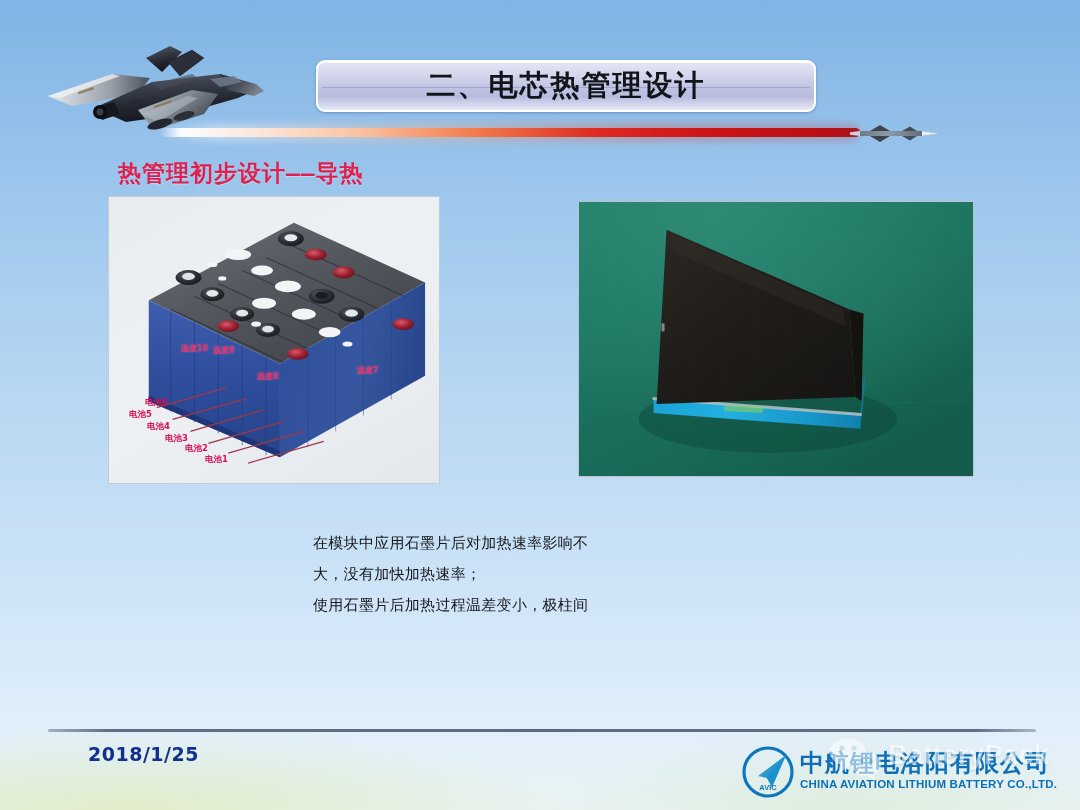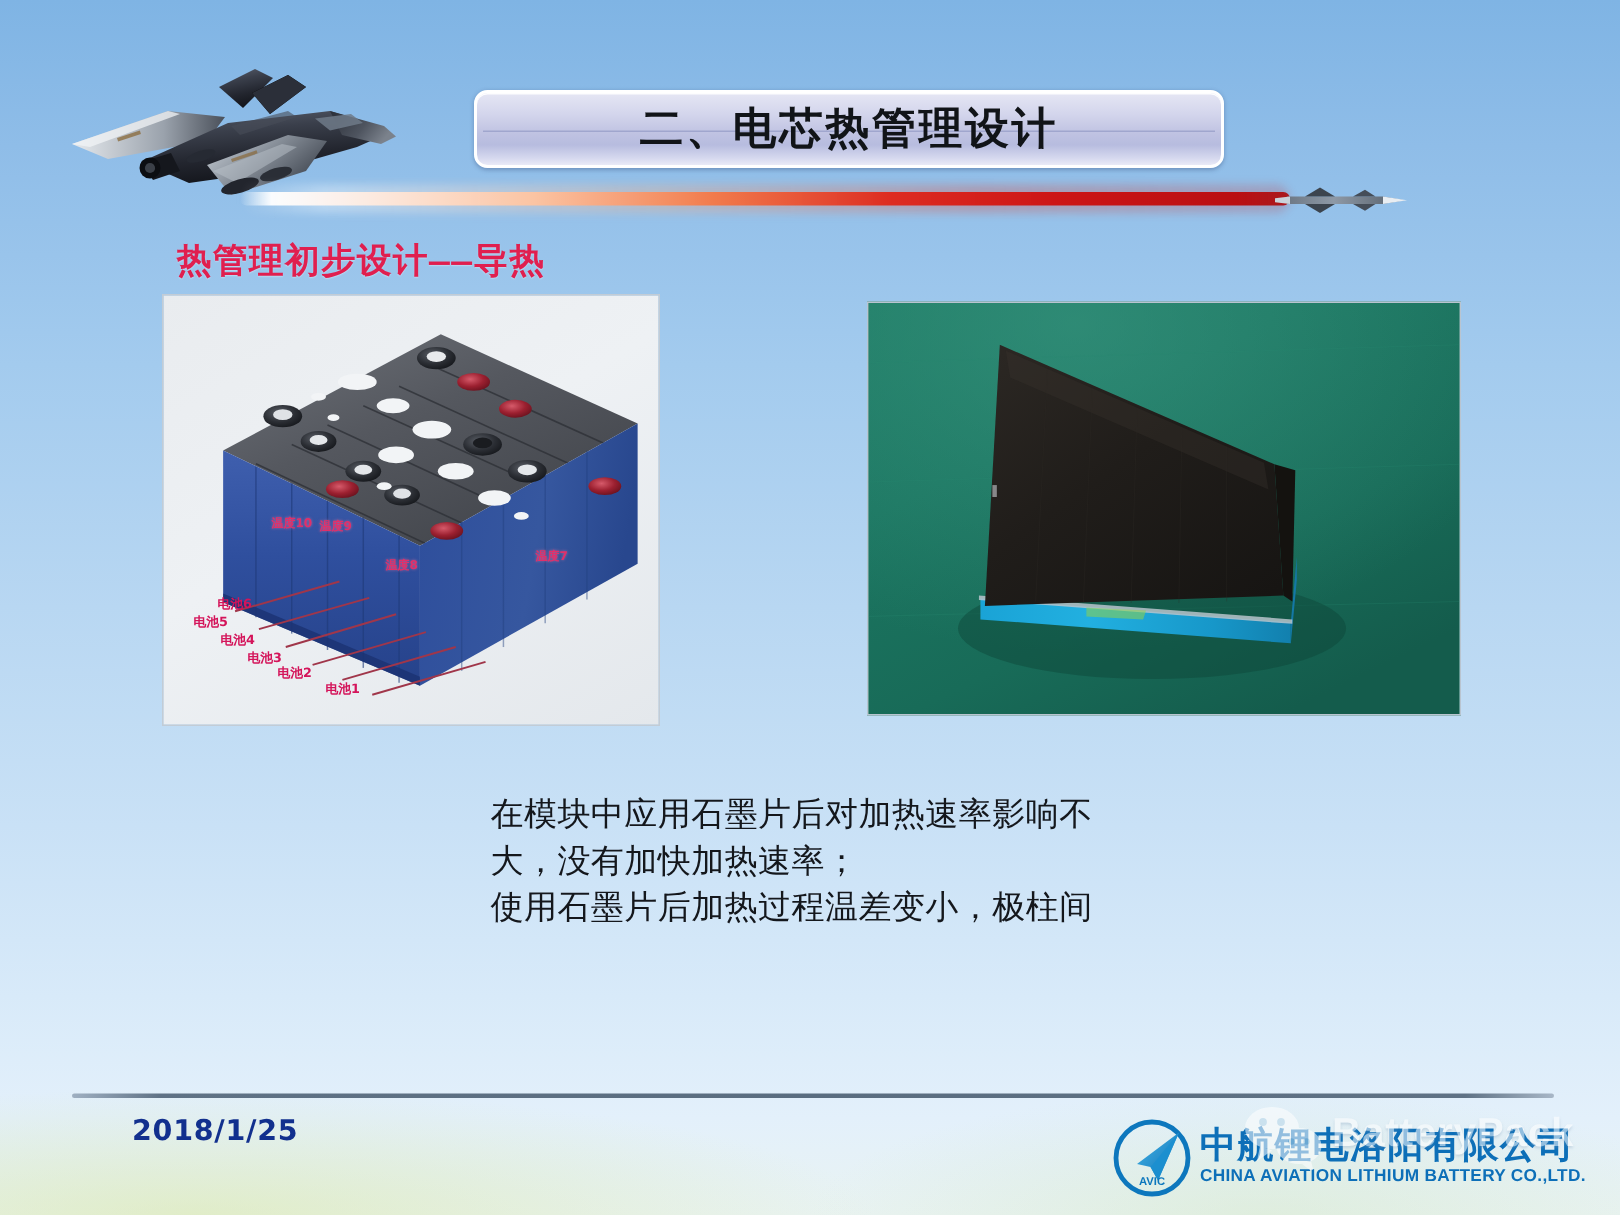--- a/index.html
+++ b/index.html
@@ -96,21 +96,21 @@
     position:absolute; left:578px; top:201px; width:396px; height:276px;
     border:1px solid #b9c4d0; overflow:hidden;
     background:#1f7a63;
   }
   .photo { position:absolute; inset:0; }
 
   
   .body-text {
     position:absolute; left:313px; top:528px; width:470px;
     font-family:"DejaVu Sans","Liberation Sans",sans-serif;
-    font-size:22px; line-height:31px; color:#14171c; letter-spacing:.3px;margin-left:14px;
+    font-size:15px; line-height:31px; color:#14171c; letter-spacing:.3px;
   }
 
   
   .divider {
     position:absolute; left:48px; top:729px; width:988px; height:3px;
     background:linear-gradient(90deg,#9fb0c2 0%,#5f7285 6%,#5a6d80 50%,#5f7285 94%,#a8b7c7 100%);
     border-radius:2px;
   }
   .date {
     position:absolute; left:88px; top:743px;
@@ -342,21 +342,21 @@
       <line x1="120" y1="258" x2="196" y2="236"></line>
       <line x1="140" y1="268" x2="216" y2="246"></line>
     </g>
   </svg>
 
   <div class="cell-lbl" style="left:20px;  top:200px;margin-left:16px;">电池6</div>
   <div class="cell-lbl" style="left:20px; top:212px;">电池5</div>
   <div class="cell-lbl" style="left:38px; top:224px;">电池4</div>
   <div class="cell-lbl" style="left:56px; top:236px;">电池3</div>
   <div class="cell-lbl" style="left:76px; top:246px;">电池2</div>
-  <div class="cell-lbl" style="left:96px; top:257px;margin-left:12px;">电池1</div>
+  <div class="cell-lbl" style="left:96px; top:257px;">电池1</div>
 
   <div class="top-lbl" style="left:72px;  top:146px;">温度10</div>
   <div class="top-lbl" style="left:104px; top:148px;">温度9</div>
   <div class="top-lbl" style="left:148px; top:174px;">温度8</div>
   <div class="top-lbl" style="left:248px; top:168px;">温度7</div>
 </div>
 
 <div class="img-right">
   <svg class="photo" viewBox="0 0 396 276" preserveAspectRatio="none">
     <defs>

